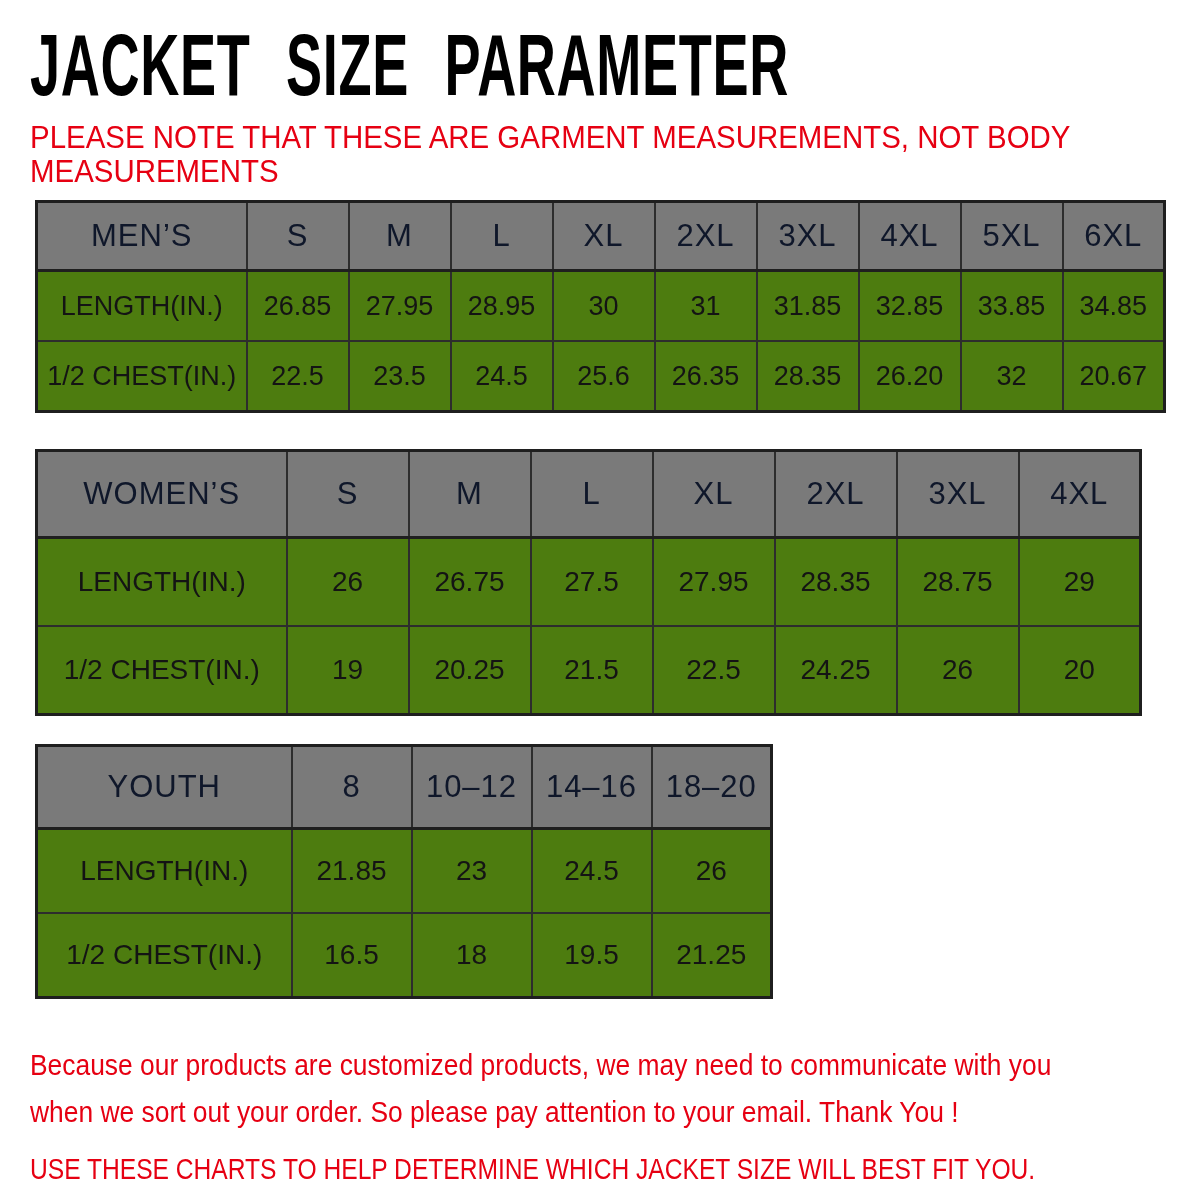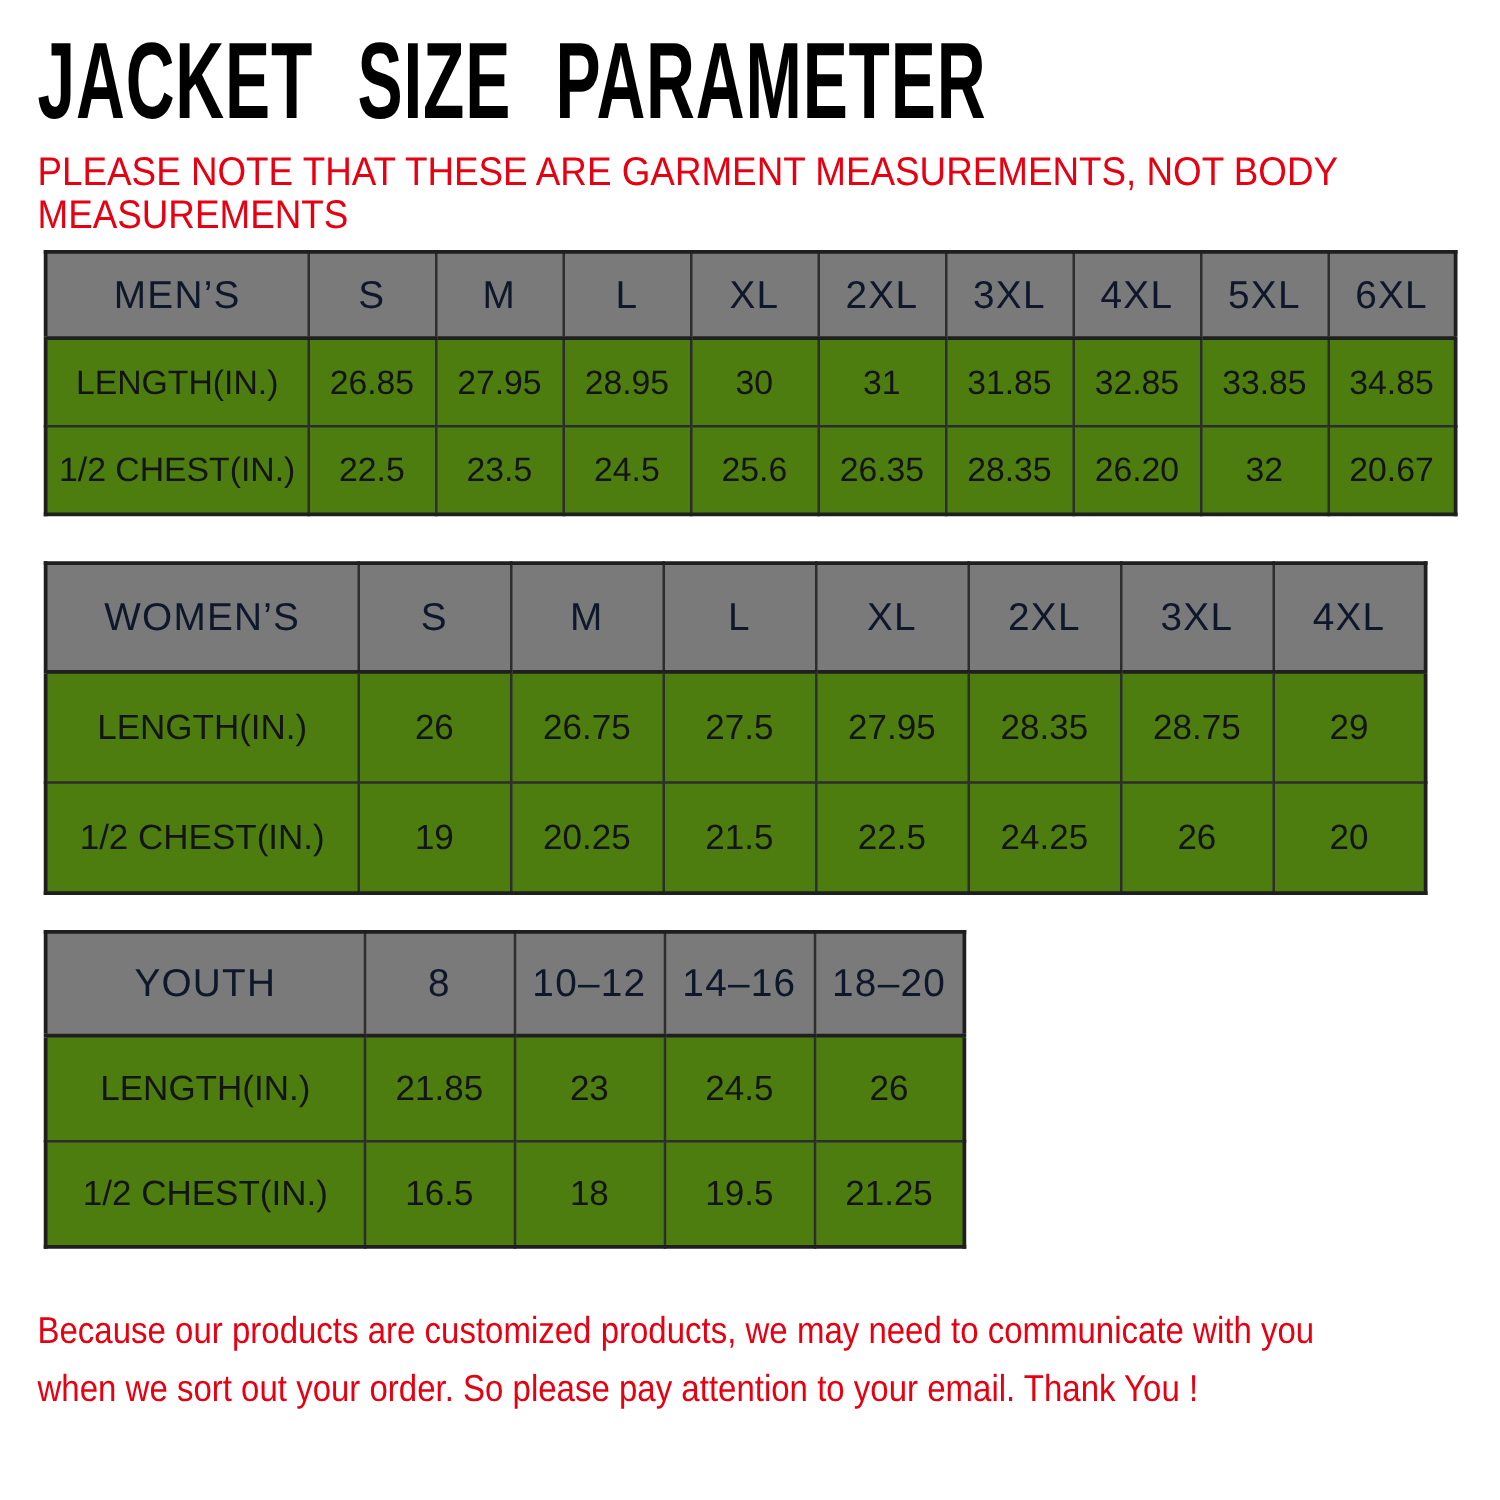--- a/index.html
+++ b/index.html
@@ -259,14 +259,17 @@
         <td>21.25</td>
       </tr>
     </tbody>
   </table>
 
   <p class="footer-note">
     <span class="line">Because our products are customized products, we may need to communicate with you</span><br>
     <span class="line">when we sort out your order. So please pay attention to your email. Thank You !</span>
   </p>
 
+  <p class="footer-advice">
+    <span class="line">USE THESE CHARTS TO HELP DETERMINE WHICH JACKET SIZE WILL BEST FIT YOU.</span>
+  </p>
 
 </div>
 
 </body></html>

